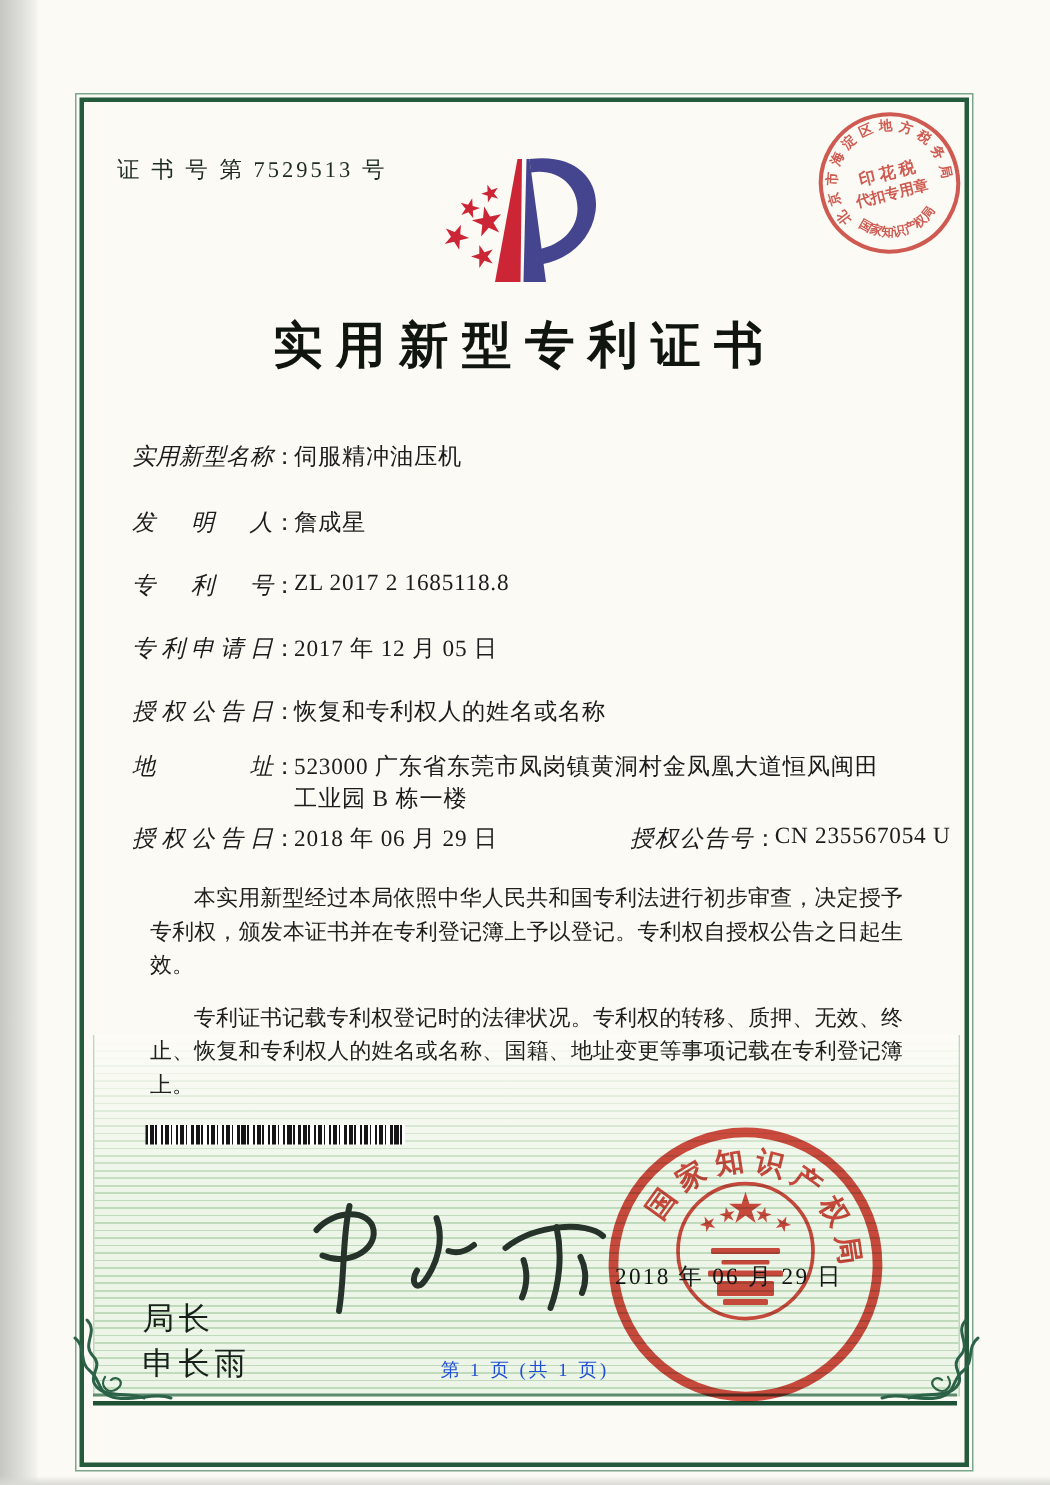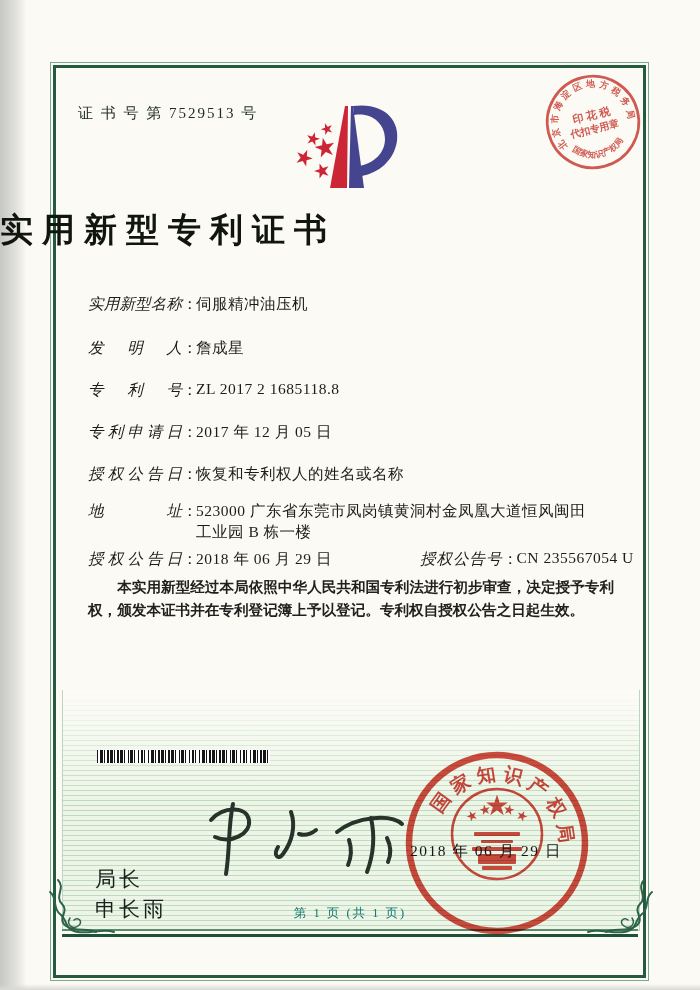--- a/index.html
+++ b/index.html
@@ -25,59 +25,59 @@
       repeating-linear-gradient(0deg, rgba(154,197,150,.55) 0 1px, rgba(255,255,255,0) 1px 5px),
       #edf5e8;
     border-left:1px solid #bcd6bd;border-right:1px solid #bcd6bd;}
   .guilloche::after{content:"";position:absolute;inset:0;
     background:linear-gradient(180deg,#fdfcf7 0%,rgba(253,252,247,.55) 18%,rgba(253,252,247,0) 45%);}
   .panel-bottom{position:absolute;left:62px;top:929px;width:576px;height:3px;
     border-top:2px solid #5d8b6e;border-bottom:3px solid #1f5136;}
   .flourish{position:absolute;z-index:4;}
 
   .cert-no{position:absolute;left:78px;top:104px;font-size:15px;letter-spacing:2px;color:#1d2b22;}
-  .doc-title{position:absolute;left:0;top:208px;width:700px;text-align:left;
+  .doc-title{position:absolute;left:0;top:208px;width:700px;text-align:center;
     font-size:33px;font-weight:bold;letter-spacing:9px;color:#101510;}
 
   .logo{position:absolute;left:296px;top:94px;}
 
   .field-row{position:absolute;left:88px;font-size:15.5px;color:#1c1c1c;white-space:nowrap;}
   .field-label{display:inline-block;width:94px;text-align:justify;text-align-last:justify;
     vertical-align:top;font-style:italic;}
   .field-colon{display:inline-block;width:14px;vertical-align:top;}
   .field-value{display:inline-block;max-width:450px;white-space:normal;vertical-align:top;
     letter-spacing:.5px;}
   .row-name{top:294px;} .row-inventor{top:338px;} .row-patno{top:380px;}
   .row-filing{top:422px;} .row-patentee{top:464px;} .row-address{top:501px;}
   .row-grantdate{top:549px;} .row-grantno{top:549px;left:400px;}
   .row-grantno .field-label{width:auto;letter-spacing:1px;margin-left:20px;}
 
   .body-text{position:absolute;left:88px;top:576px;width:526px;
     font-size:14.6px;line-height:22.6px;text-align:justify;color:#20201e;}
-  .body-text p{margin:0;text-indent:2em;font-weight:bold;}
+  .body-text p{margin:12px;text-indent:2em;}
 
   .barcode{position:absolute;left:97px;top:750px;width:173px;height:13px;z-index:3;
     background:repeating-linear-gradient(90deg,
       #151515 0 1.5px, #fff 1.5px 2.8px,
       #151515 2.8px 5.6px, #fff 5.6px 6.6px,
       #151515 6.6px 7.6px, #fff 7.6px 10.2px);}
 
   .signer{position:absolute;left:95px;top:864px;z-index:3;font-size:21px;color:#17211a;
     letter-spacing:3px;line-height:30px;}
   .signature{position:absolute;left:195px;top:792px;z-index:4;}
 
   .seal{position:absolute;left:402px;top:748px;z-index:3;mix-blend-mode:multiply;opacity:.92;}
   .seal-date{position:absolute;left:410px;top:841px;z-index:5;font-size:15.5px;
     letter-spacing:1.5px;color:#151515;white-space:nowrap;}
 
   .stamp{position:absolute;left:541px;top:70px;z-index:3;transform:rotate(-14deg);
     mix-blend-mode:multiply;opacity:.9;}
 
   .footer{position:absolute;left:0;top:905px;width:700px;text-align:center;z-index:3;
-    font-size:12.5px;letter-spacing:2px;color:#0f766e;}
+    font-size:12.5px;letter-spacing:2px;color:#1d4ed8;}
 </style>
 </head>
 <body>
 
 <svg width="0" height="0" style="position:absolute">
   <defs>
     <path id="star5" d="M0,-10 L2.24,-3.08 9.51,-3.09 3.62,1.18 5.88,8.09 0,3.8 -5.88,8.09 -3.62,1.18 -9.51,-3.09 -2.24,-3.08 Z"></path>
     <path id="sealTextArc" d="M 38.9 66.4 A 63 63 0 0 1 157.8 99.4" fill="none"></path>
     <path id="stampTopArc" d="M 20.6 67 A 34 34 0 1 1 79.4 67" fill="none"></path>
     <path id="stampBotArc" d="M 24 71.9 A 34 34 0 0 0 76 71.9" fill="none"></path>
@@ -145,20 +145,21 @@
 </div>
 <div class="field-row row-grantdate">
   <span class="field-label">授权公告日</span><span class="field-colon">：</span><span class="field-value">2018 年 06 月 29 日</span>
 </div>
 <div class="field-row row-grantno">
   <span class="field-label">授权公告号</span><span class="field-colon">：</span><span class="field-value">CN 235567054 U</span>
 </div>
 
 <div class="body-text">
   <p>本实用新型经过本局依照中华人民共和国专利法进行初步审查，决定授予专利权，颁发本证书并在专利登记簿上予以登记。专利权自授权公告之日起生效。</p>
+  <p>专利证书记载专利权登记时的法律状况。专利权的转移、质押、无效、终止、恢复和专利权人的姓名或名称、国籍、地址变更等事项记载在专利登记簿上。</p>
 </div>
 
 <div class="barcode"></div>
 
 <div class="signer">
   <div>局长</div>
   <div>申长雨</div>
 </div>
 
 <svg class="signature" width="215" height="90" viewBox="0 0 215 90">

